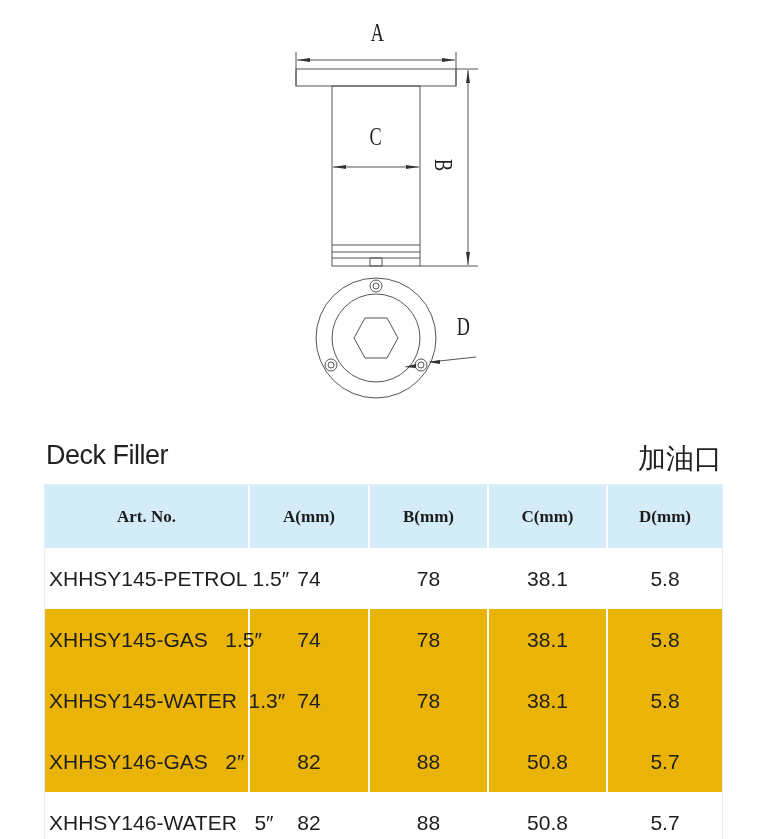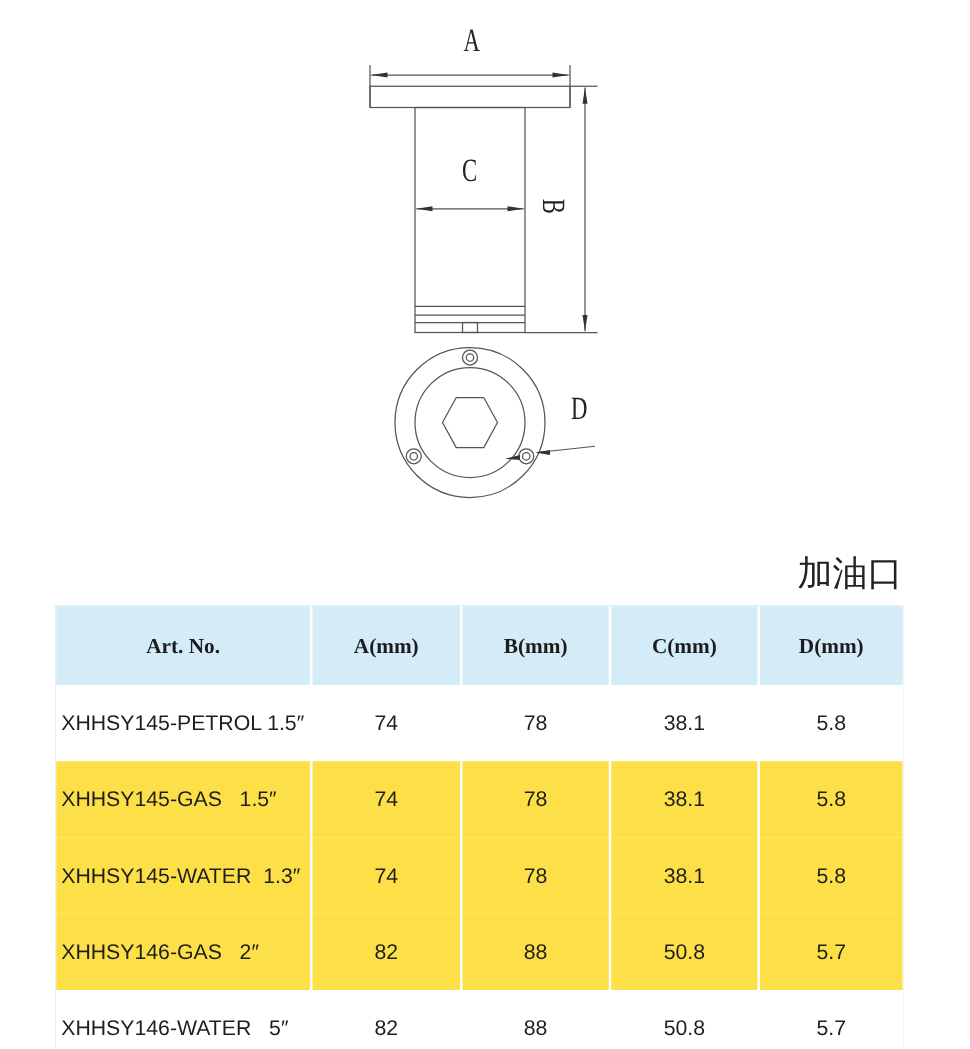--- a/index.html
+++ b/index.html
@@ -10,23 +10,23 @@
     .dim-label { position: absolute; font-family: "Liberation Serif", serif; color: #222; font-size: 26px; transform: scaleX(0.7); transform-origin: center; }
 
     .title-row { position: absolute; left: 46px; top: 440px; width: 676px; height: 40px; }
     .title-en { position: absolute; left: 0; top: 0; font-size: 27px; color: #222; letter-spacing: -0.5px; }
     .title-zh { position: absolute; right: 0; top: 0; font-size: 28px; color: #222; font-family: "DejaVu Sans", sans-serif; }
 
     table.spec { position: absolute; left: 45px; top: 485px; width: 677px; border-collapse: collapse; table-layout: fixed; }
     table.spec th, table.spec td { height: 39px; padding: 11px; text-align: center; font-size: 16px; border-left: 2px solid #ffffff; }
     table.spec th:first-child, table.spec td:first-child { border-left: none; }
     table.spec th { background: #d4ebf8; font-family: "Liberation Serif", serif; font-weight: bold; font-size: 17px; color: #1c1c1c; height: 41px; }
-    table.spec td { font-size: 17px; color: #1e1e1e; }
+    table.spec td { font-size: 21px; color: #1e1e1e; }
     table.spec td.art { text-align: left; padding-left: 4px; white-space: pre; }
-    table.spec tr.alt td { background: #fde047; }
+    table.spec tr.alt td { background: #eab308; }
     table.spec tr.plain td { background: #ffffff; }
     table.spec { box-shadow: 0 0 0 1px #e3f0f8; }
   </style>
 </head>
 <body>
 
 <div class="drawing">
   <svg width="776" height="430" viewBox="0 0 776 430">
     <g stroke="#555" stroke-width="1" fill="none">
 
@@ -71,20 +71,21 @@
       <polygon points="428,362 440,360 440,364"></polygon>
     </g>
   </svg>
   <span class="dim-label" style="left:368px;top:18px;">A</span>
   <span class="dim-label" style="left:367px;top:122px;">C</span>
   <span class="dim-label" style="left:434px;top:150px;transform:rotate(90deg) scaleX(0.7);">B</span>
   <span class="dim-label" style="left:454px;top:312px;">D</span>
 </div>
 
 <div class="title-row">
+  <span class="title-en">Deck Filler</span>
   <span class="title-zh">加油口</span>
 </div>
 
 <table class="spec">
   <colgroup>
     <col style="width:204px">
       <col style="width:120px">
       <col style="width:119px">
       <col style="width:119px">
       <col style="width:115px">

